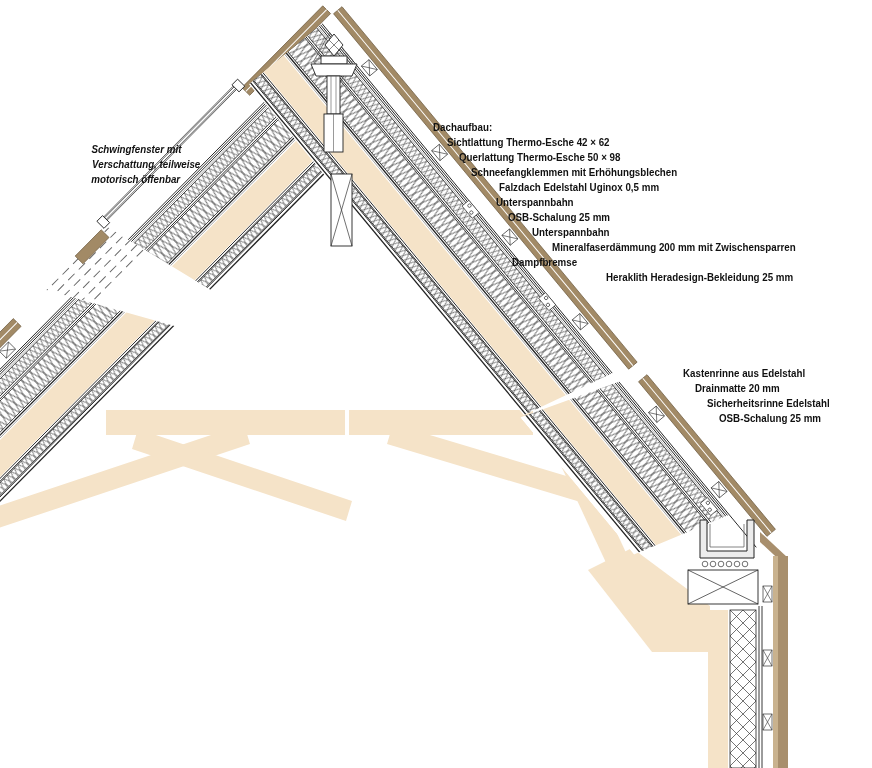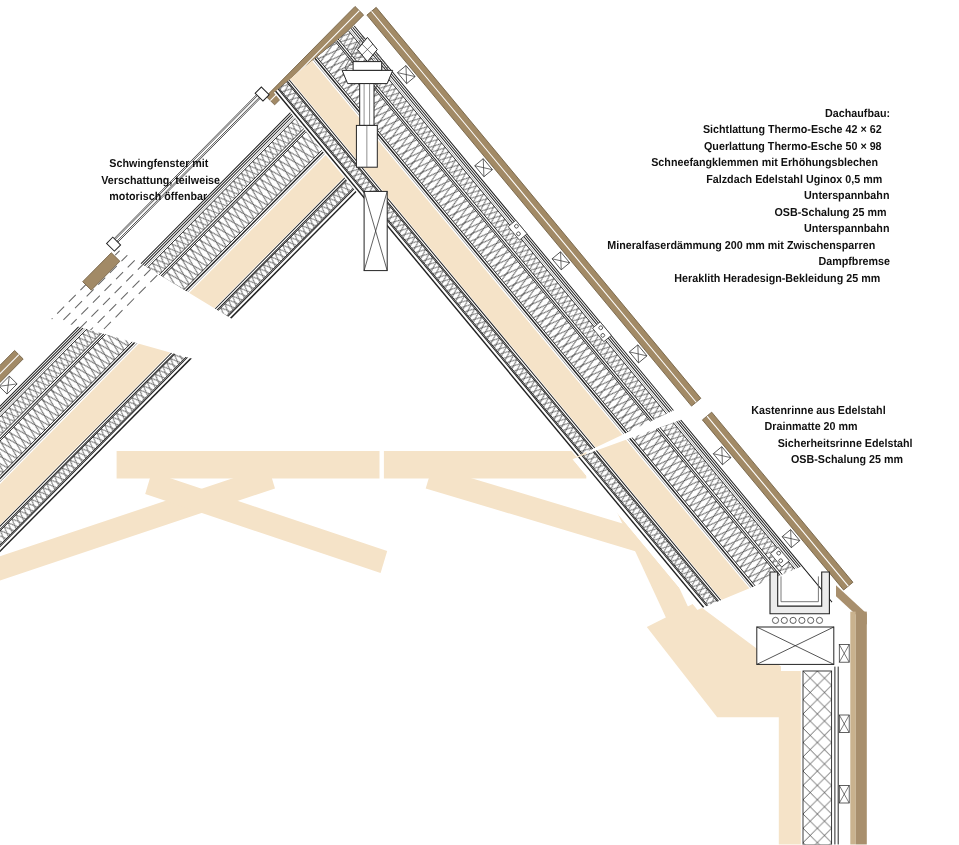--- a/index.html
+++ b/index.html
@@ -20,24 +20,24 @@
   .dash{stroke:#666;stroke-width:.95;fill:none;stroke-dasharray:9 6;}
   .det{fill:#fff;stroke:#222;stroke-width:.9;}
   .deth{fill:#fff;stroke:#333;stroke-width:.7;}
   .c-insA{fill:url(#insulA);stroke:#222;stroke-width:.8;}
   .c-insB{fill:url(#insulB);stroke:#222;stroke-width:.8;}
   .c-insW{fill:url(#insulW);stroke:#222;stroke-width:.8;}
   .c-hatch{fill:url(#hatch45);stroke:#555;stroke-width:.7;}
   
   .ann{position:absolute;color:#111;font-weight:bold;font-size:10.5px;line-height:15px;white-space:nowrap;}
   .ann .sx{display:inline-block;transform:scaleX(.93);transform-origin:0 50%;}
-  .ann-center{text-align:center;}
+  .ann-center{text-align:left;font-style:italic;}
   .ann-center .sx{transform-origin:50% 50%;}
   #lbl-window{left:88px;top:142px;width:112px;}
-  #lbl-roof{left:433px;top:96px;text-align:right;}
+  #lbl-roof{left:433px;top:120px;}
   #lbl-eaves{left:683px;top:366px;}
 </style>
 </head>
 <body>
 
 <div id="stage">
 
 <svg width="872" height="768" viewBox="0 0 872 768">
   <defs>
     <pattern id="insulA" patternUnits="userSpaceOnUse" width="10" height="12">
@@ -229,21 +229,21 @@
     </div>
 
 <div id="lbl-roof" class="ann">
   <div>
     <span class="sx">Dachaufbau:</span>
   </div>
   <div>
         <div style="margin-left: 14px;"><span class="sx">Sichtlattung Thermo-Esche 42 × 62</span></div>
         <div style="margin-left: 26.2px;"><span class="sx">Querlattung Thermo-Esche 50 × 98</span></div>
         <div style="margin-left: 38.4px;"><span class="sx">Schneefangklemmen mit Erhöhungsblechen</span></div>
-        <div style="margin-left: 35px;"><span class="sx">Falzdach Edelstahl Uginox 0,5 mm</span></div>
+        <div style="margin-left: 66px;"><span class="sx">Falzdach Edelstahl Uginox 0,5 mm</span></div>
         <div style="margin-left: 62.8px;"><span class="sx">Unterspannbahn</span></div>
         <div style="margin-left: 75px;"><span class="sx">OSB-Schalung 25 mm</span></div>
         <div style="margin-left: 99.4px;"><span class="sx">Unterspannbahn</span></div>
         <div style="margin-left: 119px;"><span class="sx">Mineralfaserdämmung 200 mm mit Zwischensparren</span></div>
         <div style="margin-left: 79px;"><span class="sx">Dampfbremse</span></div>
         <div style="margin-left: 172.6px;"><span class="sx">Heraklith Heradesign-Bekleidung 25 mm</span></div>
       </div>
 </div>
 
 <div id="lbl-eaves" class="ann">

